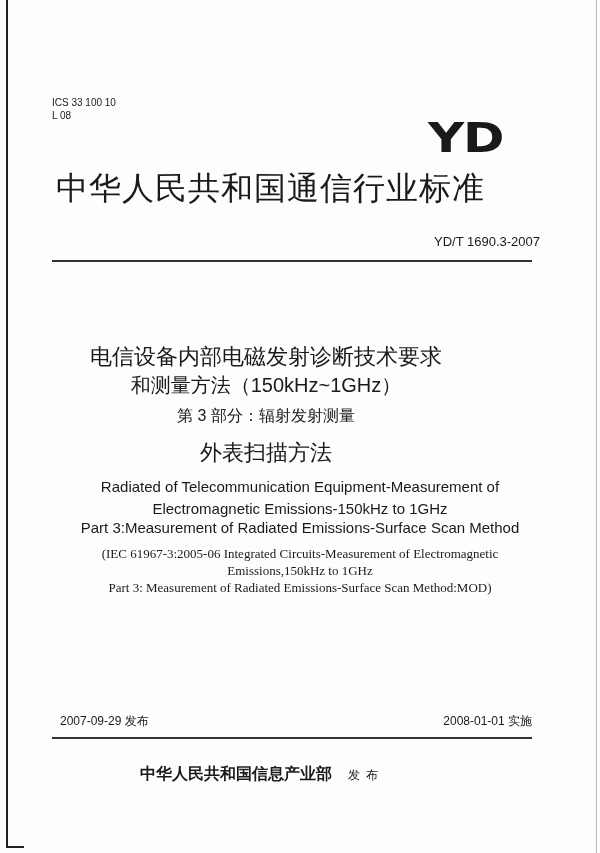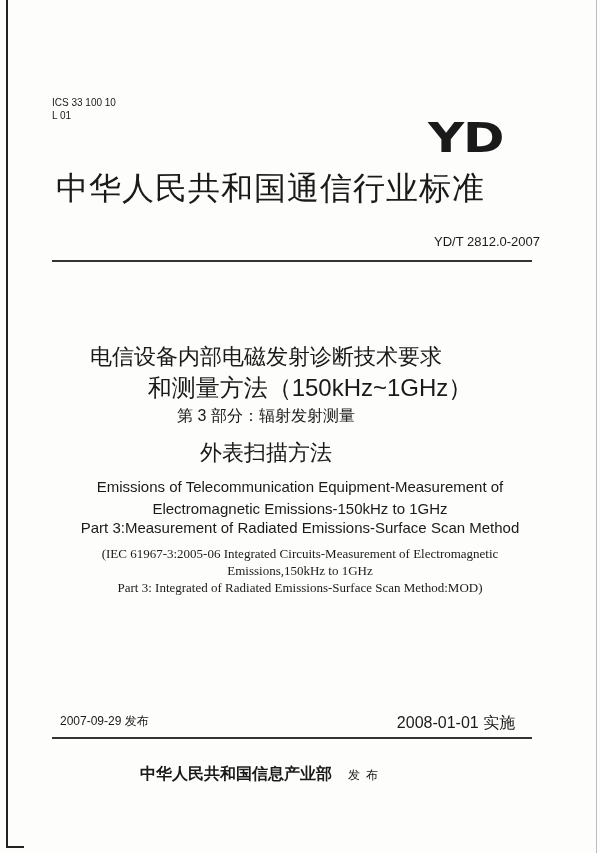--- a/index.html
+++ b/index.html
@@ -9,66 +9,66 @@
   .left-foot { position:absolute; left:6px; top:846px; width:18px; height:2px; background:#222; }
   .right-border { position:absolute; left:596px; top:0; width:1px; height:853px; background:#bbb; }
   .abs { position:absolute; }
   .ics { left:52px; top:96px; font-size:10px; line-height:13px; }
   .yd-logo { left:428px; top:118px; font-size:40px; font-weight:900; letter-spacing:-1px; font-family:"DejaVu Sans",sans-serif; transform:scaleX(1.25); transform-origin:left; line-height:40px; }
   .std-title { left:56px; top:168px; font-size:32px; letter-spacing:1px; line-height:40px; white-space:nowrap; }
   .std-no { left:410px; top:234px; font-size:13px; width:130px; text-align:right; }
   .rule-top { left:52px; top:260px; width:480px; height:2px; background:#333; }
   .cn-title { left:0; width:532px; text-align:center; white-space:nowrap; }
   .cn1 { top:342px; font-size:22px; }
-  .cn2 { top:372px; font-size:24px;margin-left:44px; }
+  .cn2 { top:372px; font-size:20px; }
   .cn3 { top:406px; font-size:16px; }
   .cn4 { top:438px; font-size:22px;text-align:center; }
   .en { left:0; width:600px; text-align:center; white-space:nowrap; }
   .en1 { top:478px; font-size:15px; }
   .en2 { top:500px; font-size:15px; }
   .en3 { top:519px; font-size:15px; }
   .iec { font-family:"Liberation Serif","DejaVu Serif",serif; font-size:13px; }
   .iec1 { top:546px; }
   .iec2 { top:563px; }
   .iec3 { top:580px; }
   .date-left { left:60px; top:713px; font-size:12px; }
-  .date-right { left:380px; top:713px; width:152px; text-align:center; font-size:16px; }
+  .date-right { left:380px; top:713px; width:152px; text-align:right; font-size:12px; }
   .rule-bottom { left:52px; top:737px; width:480px; height:2px; background:#333; }
   .issuer { left:140px; top:764px; font-size:16px; font-weight:bold; font-family:"DejaVu Serif",serif; white-space:nowrap; }
   .issue-suffix { font-size:12px; font-weight:normal; margin-left:16px; letter-spacing:6px; }
 </style>
 </head>
 <body>
 
 <div class="left-border"></div>
 <div class="left-foot"></div>
 <div class="right-border"></div>
 
 <div class="abs ics">
   <div>ICS 33 100 10</div>
-  <div>L 01</div>
+  <div>L 08</div>
 </div>
 
 <div class="abs yd-logo">YD</div>
 <div class="abs std-title">中华人民共和国通信行业标准</div>
-<div class="abs std-no">YD/T 2812.0-2007</div>
+<div class="abs std-no">YD/T 1690.3-2007</div>
 <div class="abs rule-top"></div>
 
 <div class="abs cn-title cn1">电信设备内部电磁发射诊断技术要求</div>
 <div class="abs cn-title cn2">和测量方法（150kHz~1GHz）</div>
 <div class="abs cn-title cn3">第 3 部分：辐射发射测量</div>
 <div class="abs cn-title cn4">外表扫描方法</div>
 
-<div class="abs en en1">Emissions of Telecommunication Equipment-Measurement of</div>
+<div class="abs en en1">Radiated of Telecommunication Equipment-Measurement of</div>
 <div class="abs en en2">Electromagnetic Emissions-150kHz to 1GHz</div>
 <div class="abs en en3">Part 3:Measurement of Radiated Emissions-Surface Scan Method</div>
 
 <div class="abs en iec iec1">(IEC 61967-3:2005-06 Integrated Circuits-Measurement of Electromagnetic</div>
 <div class="abs en iec iec2">Emissions,150kHz to 1GHz</div>
-<div class="abs en iec iec3">Part 3: Integrated of Radiated Emissions-Surface Scan Method:MOD)</div>
+<div class="abs en iec iec3">Part 3: Measurement of Radiated Emissions-Surface Scan Method:MOD)</div>
 
 <div class="abs date-left">2007-09-29 发布</div>
 <div class="abs date-right">2008-01-01 实施</div>
 <div class="abs rule-bottom"></div>
 
 <div class="abs issuer">
   <span>中华人民共和国信息产业部</span><span class="issue-suffix">发布</span>
 </div>
 
 </body></html>

